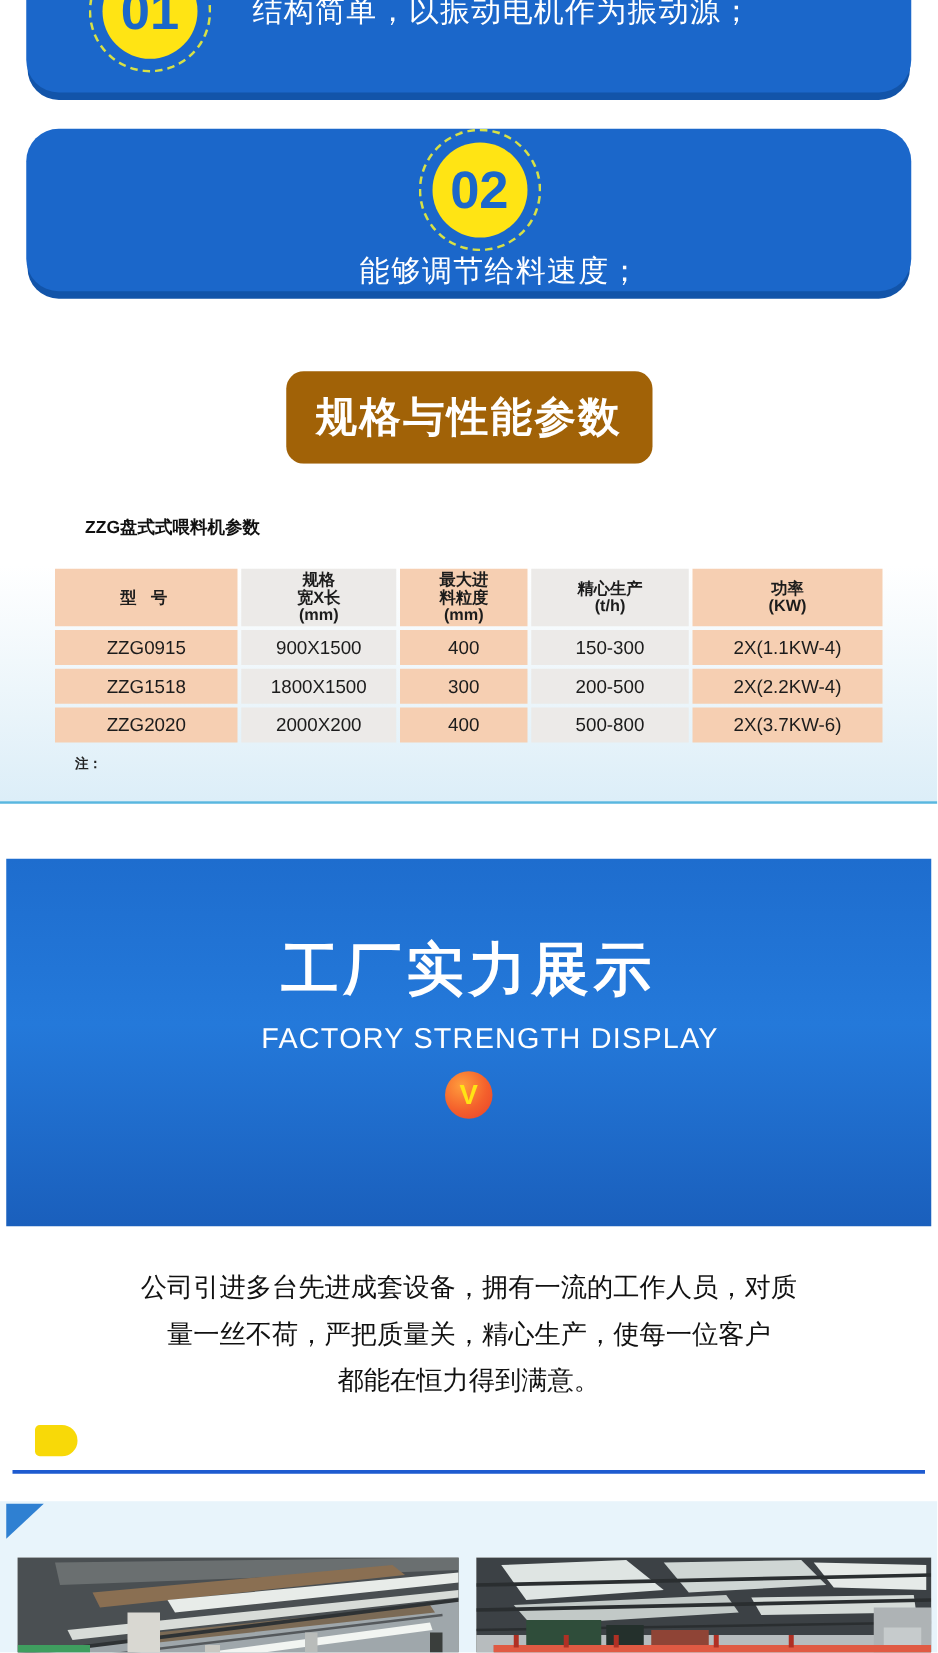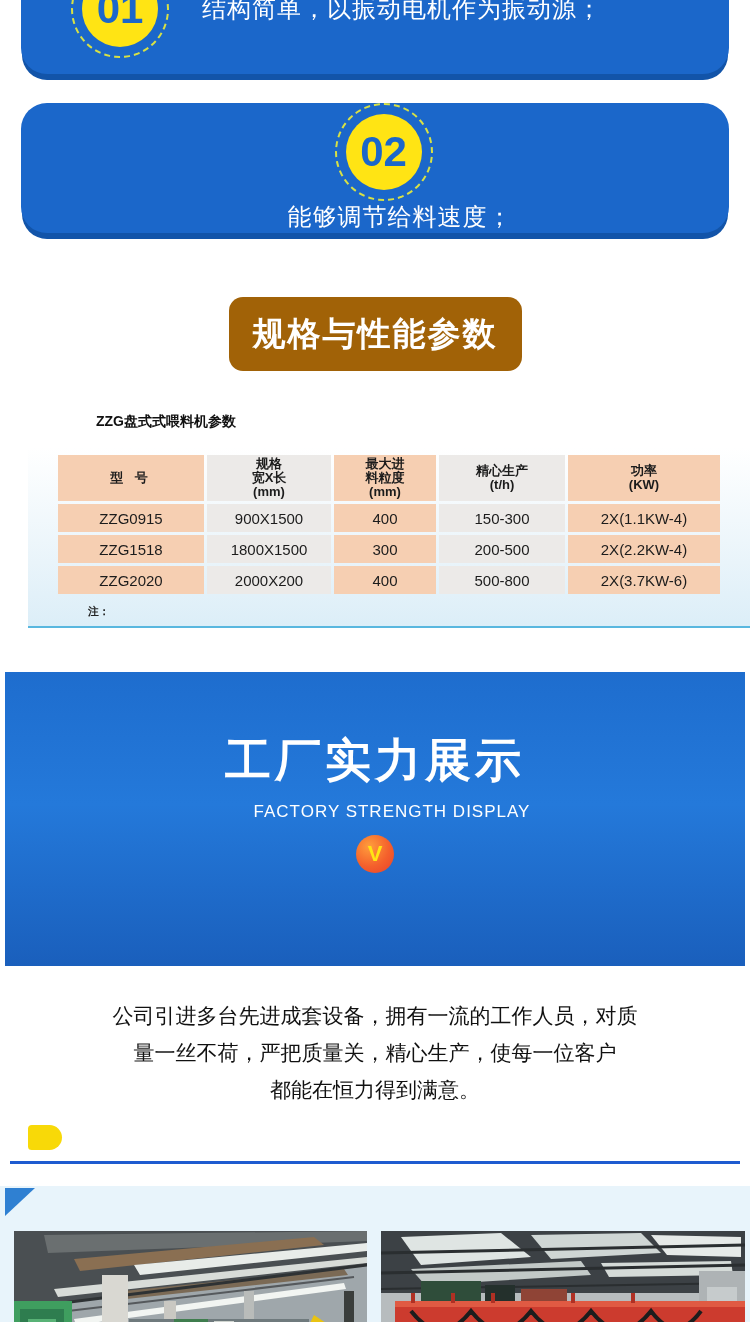--- a/index.html
+++ b/index.html
@@ -19,41 +19,41 @@
     display:flex; align-items:center; justify-content:center;
     color:#1b67ca; font-size:42px; font-weight:bold; }
   .feature-text { color:#fff; font-size:24px; letter-spacing:1px; }
 
   
   .specs-button { width:293px; height:74px; margin:64px auto 0; background:#a16207;
     border-radius:14px; display:flex; align-items:center; justify-content:center;
     color:#fff; font-size:33px; font-weight:bold; letter-spacing:2px; cursor:pointer; }
 
   
-  .table-section { padding-top:42px; padding-bottom:4px;
+  .table-section { padding-top:42px; padding-bottom:19px;
     background:linear-gradient(180deg,#ffffff 0%,#ffffff 30%,#e9f4fa 75%,#dceef8 100%);
-    border-bottom:2px solid #59b7df;margin-left:28px; }
+    border-bottom:2px solid #59b7df; }
   .table-title { margin-left:68px; font-size:14px; font-weight:bold; color:#111; }
   table.spec { border-collapse:separate; border-spacing:3px; margin:21px auto 0; background:transparent; }
   table.spec th, table.spec td { text-align:center; vertical-align:middle; color:#1c1c1c; }
   table.spec th { font-size:13px; font-weight:bold; white-space:pre-line; line-height:14px; height:46px; }
   table.spec td { font-size:15px; height:28px; }
   .c0,.c2,.c4 { background:#f6cfb2; }
   .c1,.c3 { background:#eceae8; }
   th.c0 { letter-spacing:4px; font-size:16px; }
   .notes { display:flex; margin:8px 0 0 60px; font-size:10.8px; line-height:13px;
     color:#222; font-weight:600; padding-bottom:4px; }
   .notes-label { flex:0 0 auto; }
   .notes-lines { flex:0 0 auto; }
 
   
   .banner { margin:44px 5px 0; height:294px; text-align:center;
     background:linear-gradient(180deg,#1e6dce 0%,#2479da 45%,#1a5fbc 100%); }
   .banner-title { padding-top:58px; color:#fff; font-size:46px; font-weight:bold; letter-spacing:4px; }
-  .banner-subtitle { margin-top:10px; color:#fff; font-size:17px; letter-spacing:1px;margin-left:34px; }
+  .banner-subtitle { margin-top:10px; color:#fff; font-size:23px; letter-spacing:1px;margin-left:34px; }
   .banner-badge { width:38px; height:38px; margin:13px auto 0; border-radius:50%;
     background:radial-gradient(circle at 35% 30%,#ff9d3c 0%,#f4602c 55%,#e8402a 100%);
     display:flex; align-items:center; justify-content:center; }
   .banner-badge span { color:#ffe414; font-size:22px; font-weight:900; line-height:1; }
 
   
   .intro { margin-top:31px; text-align:center; font-size:21px; line-height:37px;
     color:#111; white-space:pre-line; }
 
   

